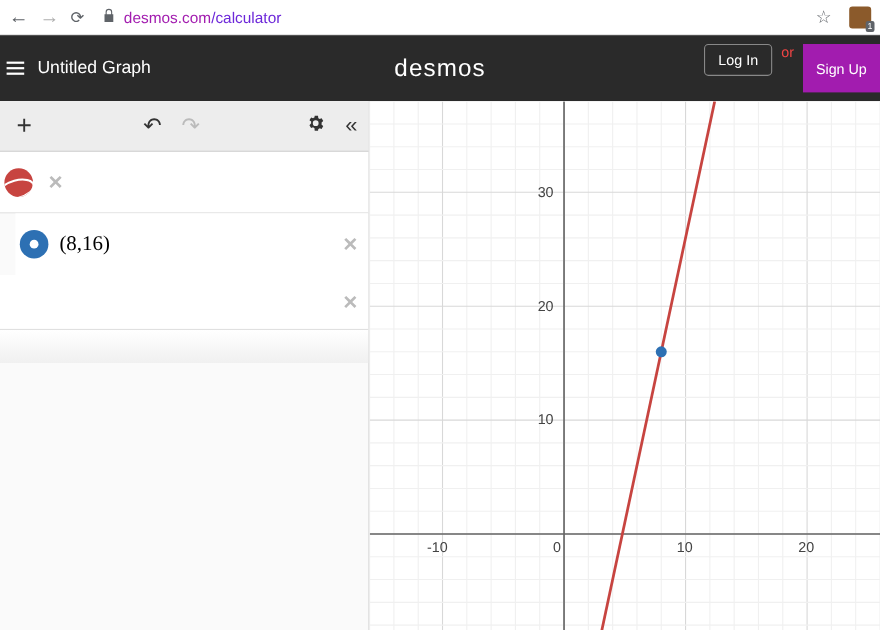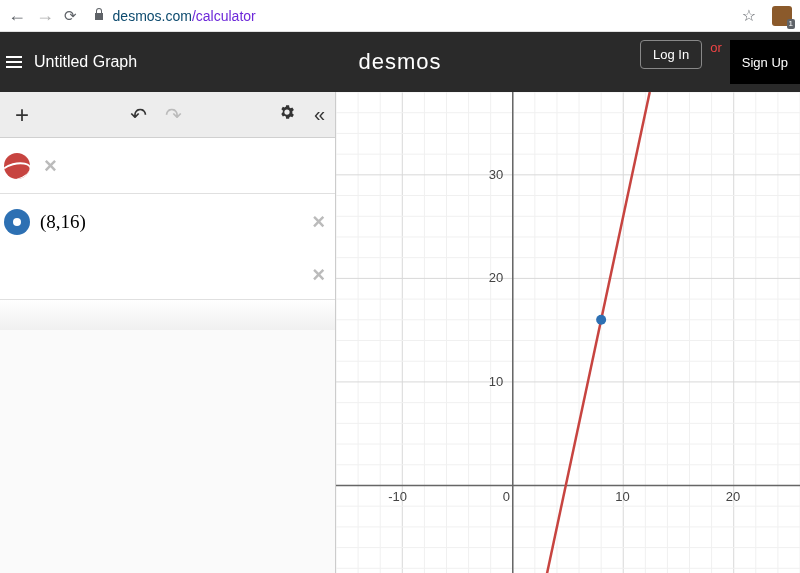--- a/index.html
+++ b/index.html
@@ -6,36 +6,36 @@
     body { font-family: -apple-system, BlinkMacSystemFont, "Segoe UI", Arial, sans-serif; width: 800px; height: 573px; overflow: hidden; background: #fff; }
 
     
     .browser-bar { height: 32px; display: flex; align-items: center; padding: 0 8px; gap: 10px; background: #fff; border-bottom: 1px solid #e0e0e0; }
     .nav-arrow { color: #5f6368; font-size: 18px; cursor: pointer; width: 18px; text-align: center; }
     .nav-arrow.disabled { color: #b0b0b0; }
     .reload { color: #5f6368; font-size: 15px; cursor: pointer; }
     .url-area { display: flex; align-items: center; gap: 8px; margin-left: 6px; flex: 1; }
     .lock { color: #5f6368; font-size: 12px; }
     .url-text { color: #202124; font-size: 14px; }
-    .url-domain { color: #0c4a6e; }
+    .url-domain { color: #a21caf; }
     .url-path { color: #6d28d9; }
     .star { color: #5f6368; font-size: 16px; margin-right: 6px; }
     .ext-icon { width: 20px; height: 20px; background: #8b5a2b; border-radius: 3px; position: relative; }
     .ext-badge { position: absolute; bottom: -3px; right: -3px; background: #5f6368; color: #fff; font-size: 8px; padding: 0 2px; border-radius: 2px; line-height: 10px; }
 
     
     .desmos-header { height: 60px; background: #2a2a2a; display: flex; align-items: center; color: #fff; padding: 0 0 0 0; }
     .hamburger { width: 28px; height: 44px; display: flex; flex-direction: column; justify-content: center; gap: 3px; padding: 0 6px; cursor: pointer; }
     .hamburger span { height: 2px; background: #fff; display: block; }
     .graph-title { font-size: 16px; margin-left: 6px; font-weight: 400; }
     .desmos-logo { position: absolute; left: 50%; transform: translateX(-50%); font-size: 22px; font-weight: 400; letter-spacing: 1px; font-family: Arial, sans-serif; }
     .header-right { margin-left: auto; display: flex; align-items: flex-start; gap: 8px; padding-right: 0; }
     .login-btn { border: 1px solid #888; background: transparent; color: #fff; padding: 6px 12px; border-radius: 4px; font-size: 13px; cursor: pointer; }
     .or-text { font-size: 13px; color: #ef4444; }
-    .signup-btn { background: #000000; border: none; color: #fff; padding: 8px 12px; font-size: 13px; cursor: pointer; height: 44px; }
+    .signup-btn { background: #a21caf; border: none; color: #fff; padding: 8px 12px; font-size: 13px; cursor: pointer; height: 44px; }
 
     
     .main { display: flex; height: calc(573px - 32px - 44px); }
 
     
     .left-panel { width: 336px; border-right: 1px solid #ccc; background: #fafafa; display: flex; flex-direction: column; }
     .toolbar { height: 46px; background: #ededed; display: flex; align-items: center; padding: 0 10px; gap: 8px; border-bottom: 1px solid #d0d0d0; }
     .add-btn { font-size: 24px; color: #333; cursor: pointer; width: 24px; text-align: center; }
     .toolbar-spacer { flex: 1; display: flex; justify-content: center; gap: 18px; }
     .undo-btn, .redo-btn { font-size: 20px; color: #333; cursor: pointer; }
@@ -122,21 +122,21 @@
             <path fill="#333" d="M19.14 12.94a7.07 7.07 0 000-1.88l2.03-1.58-2-3.46-2.39.96a7.03 7.03 0 00-1.62-.94L14.8 3h-4l-.36 2.04c-.58.23-1.12.55-1.62.94l-2.39-.96-2 3.46 2.03 1.58a7.07 7.07 0 000 1.88L4.43 14.5l2 3.46 2.39-.96c.5.39 1.04.71 1.62.94L10.8 21h4l.36-2.04c.58-.23 1.12-.55 1.62-.94l2.39.96 2-3.46-2.03-1.58zM12 15.5A3.5 3.5 0 1112 8.5a3.5 3.5 0 010 7z"></path>
           </svg>
       </span>
       <span class="collapse-btn">«</span>
     </div>
     <div class="expr-list">
       <div class="expr-row">
         <div class="expr-icon icon-line"></div>
         <span class="delete-x">×</span>
       </div>
-      <div class="expr-row" style="border-bottom:none;">
+      <div class="expr-row" style="border-bottom:none;margin-left:14px;">
         <div class="expr-icon icon-point"></div>
         <div class="expr-text" style="font-style:normal;">(8,16)</div>
         <span class="delete-x">×</span>
       </div>
       <div class="expr-row empty">
         <div style="width:26px;margin-right:10px;"></div>
         <div class="expr-text">.</div>
         <span class="delete-x">×</span>
       </div>
       <div class="fade-bottom"></div>

